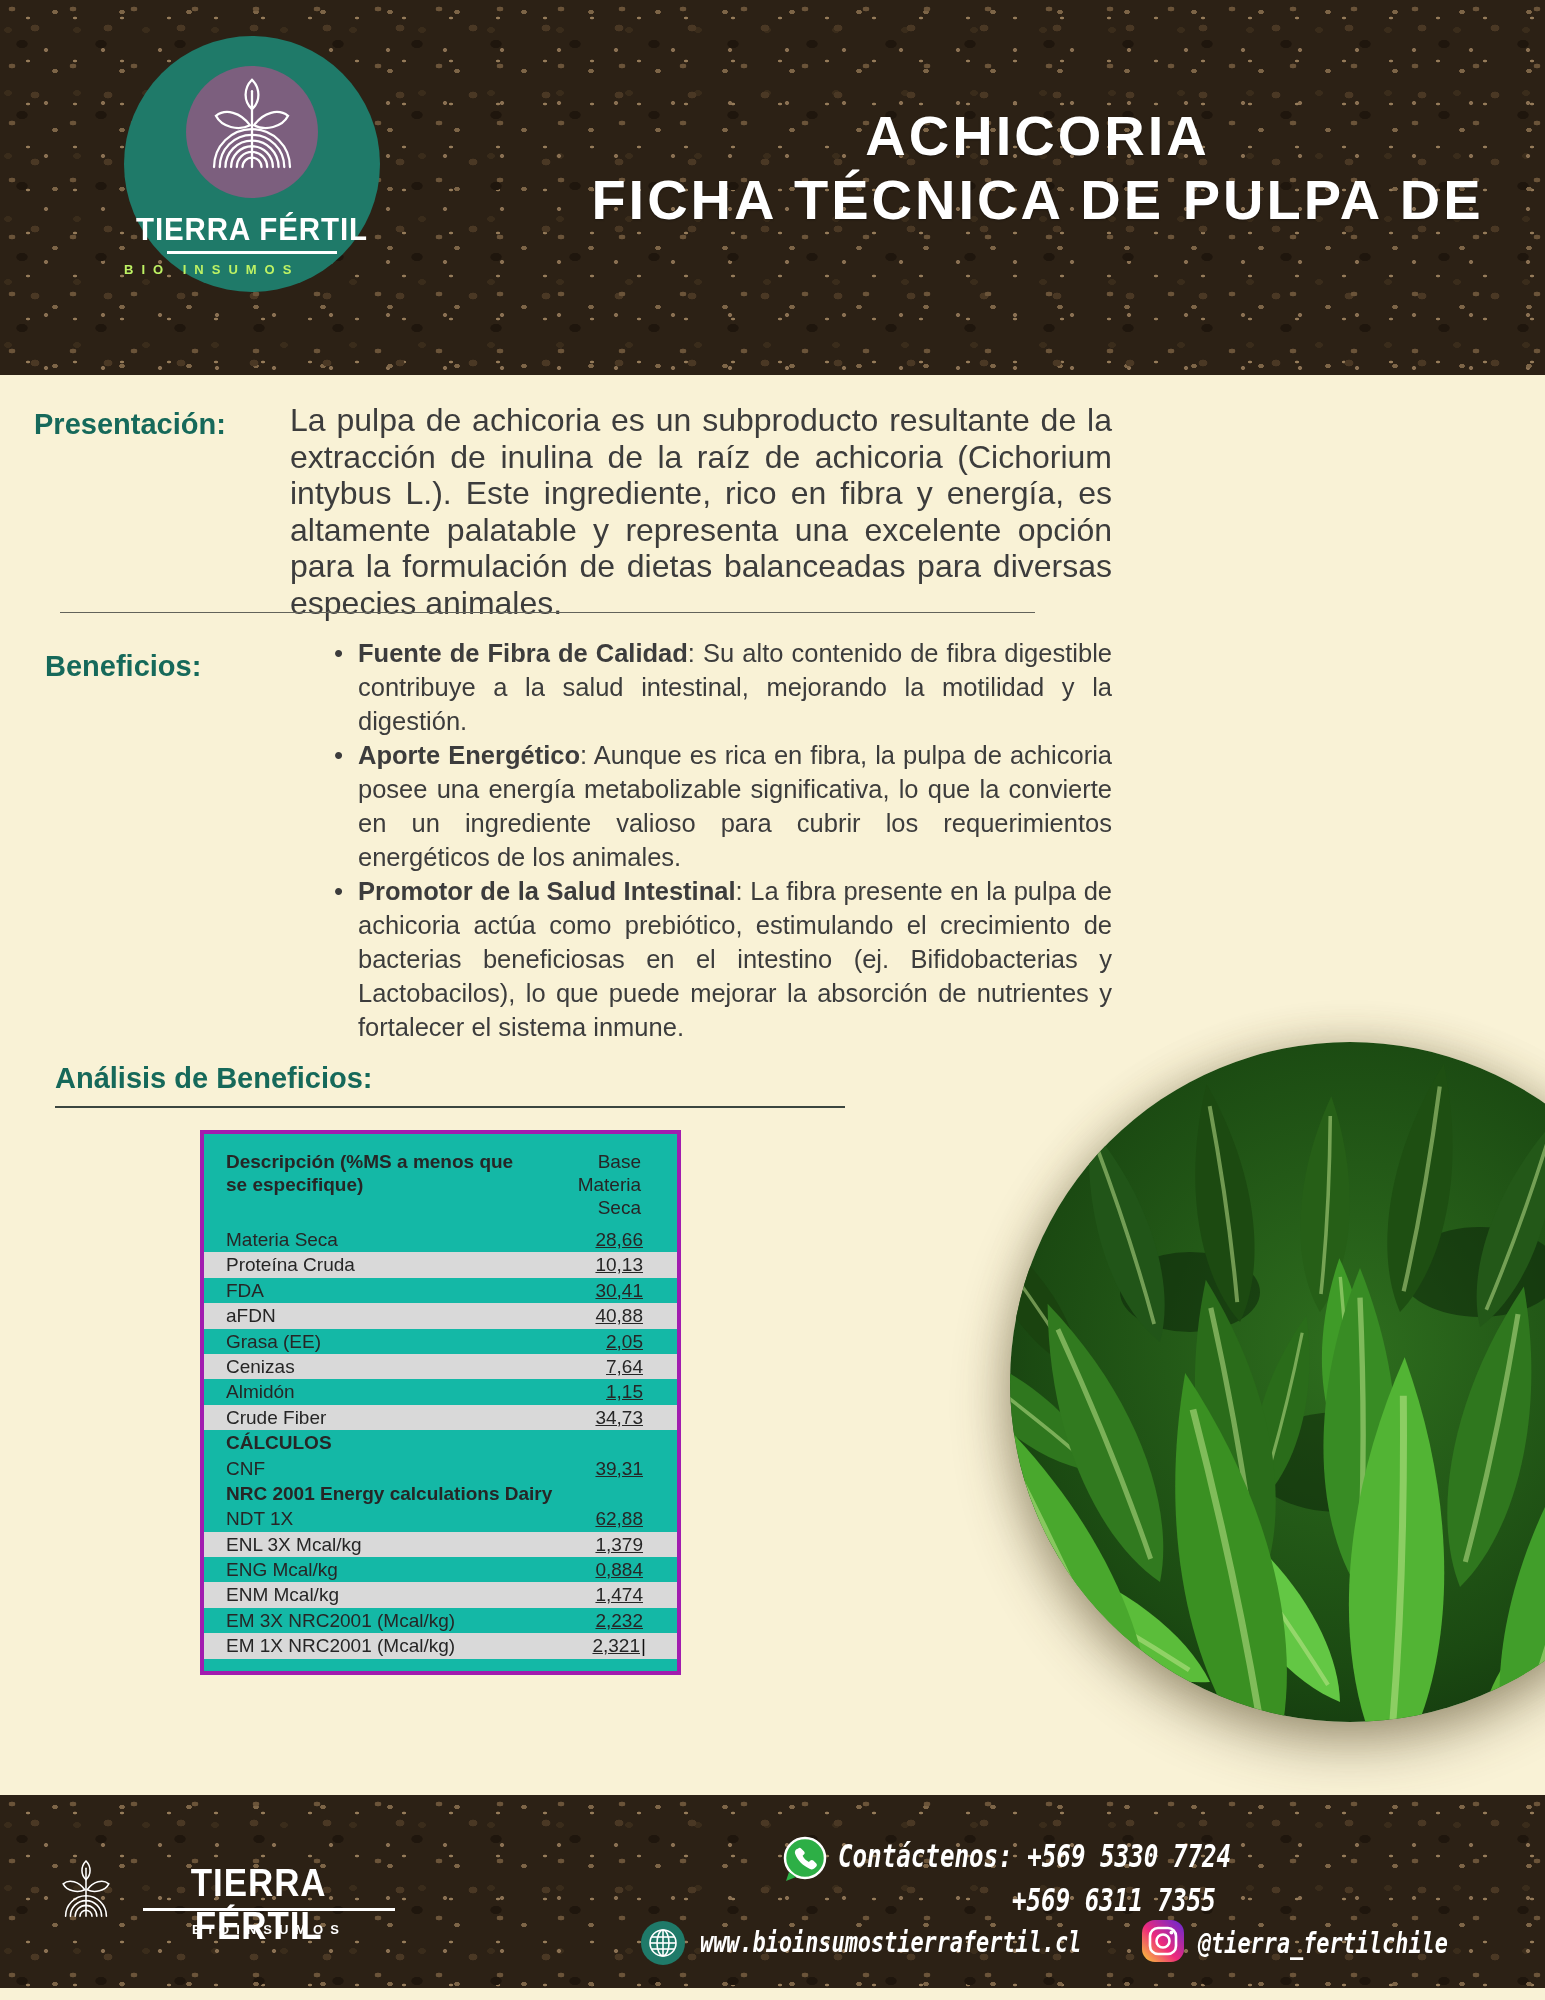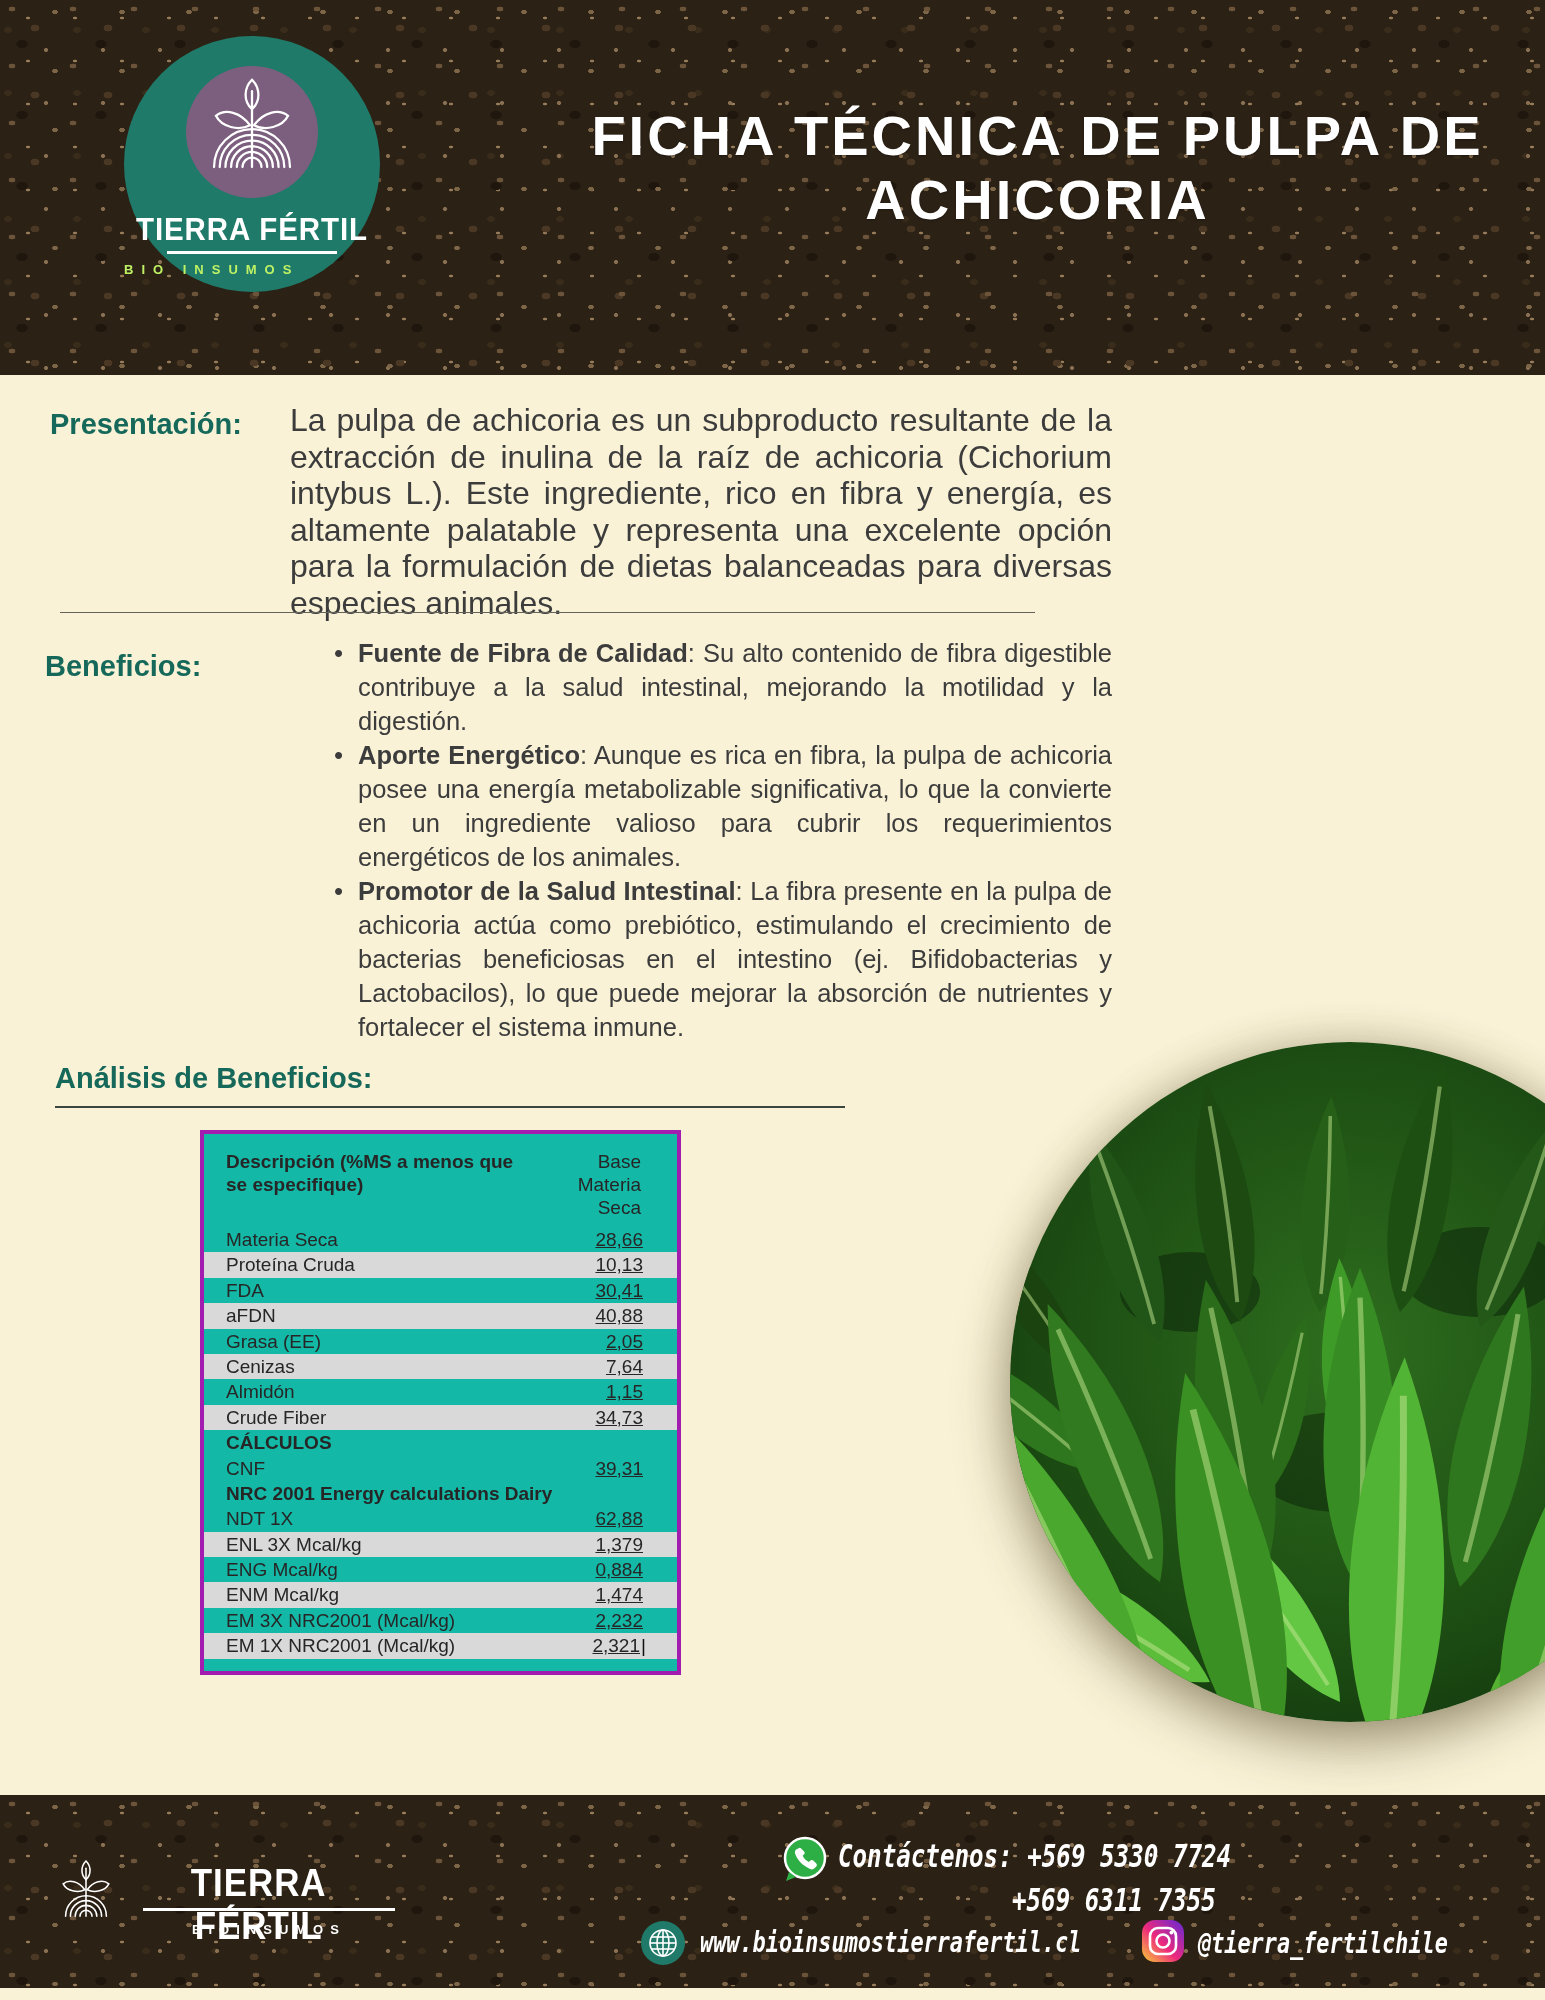--- a/index.html
+++ b/index.html
@@ -123,25 +123,25 @@
         <path d="M50 62 A34 34 0 0 1 84 96"></path>
           <path d="M50 56 A40 40 0 0 1 90 96"></path>
       </svg>
     </div>
     <div class="logo-brand">TIERRA FÉRTIL</div>
     <div class="logo-underline"></div>
     <div class="logo-sub">BIO INSUMOS</div>
   </div>
 
   <div class="doc-title">
+    <div>ACHICORIA</div>
     <div>FICHA TÉCNICA DE PULPA DE</div>
-    <div>ACHICORIA</div>
-  </div>
-
-  <div class="sec-label" style="left:50px;top:408px;">Presentación:</div>
+  </div>
+
+  <div class="sec-label" style="left:34px;top:408px;">Presentación:</div>
   <div class="para">La pulpa de achicoria es un subproducto resultante de la extracción de inulina de la raíz de achicoria (Cichorium intybus L.). Este ingrediente, rico en fibra y energía, es altamente palatable y representa una excelente opción para la formulación de dietas balanceadas para diversas especies animales.</div>
 
   <div class="divider" style="left:60px;top:612px;width:975px;"></div>
 
   <div class="sec-label" style="left:45px;top:650px;">Beneficios:</div>
   <ul class="bullets">
     <li><b>Fuente de Fibra de Calidad</b><span>: Su alto contenido de fibra digestible contribuye a la salud intestinal, mejorando la motilidad y la digestión.</span></li>
     <li><b>Aporte Energético</b><span>: Aunque es rica en fibra, la pulpa de achicoria posee una energía metabolizable significativa, lo que la convierte en un ingrediente valioso para cubrir los requerimientos energéticos de los animales.</span></li>
     <li><b>Promotor de la Salud Intestinal</b><span>: La fibra presente en la pulpa de achicoria actúa como prebiótico, estimulando el crecimiento de bacterias beneficiosas en el intestino (ej. Bifidobacterias y Lactobacilos), lo que puede mejorar la absorción de nutrientes y fortalecer el sistema inmune.</span></li>
   </ul>

